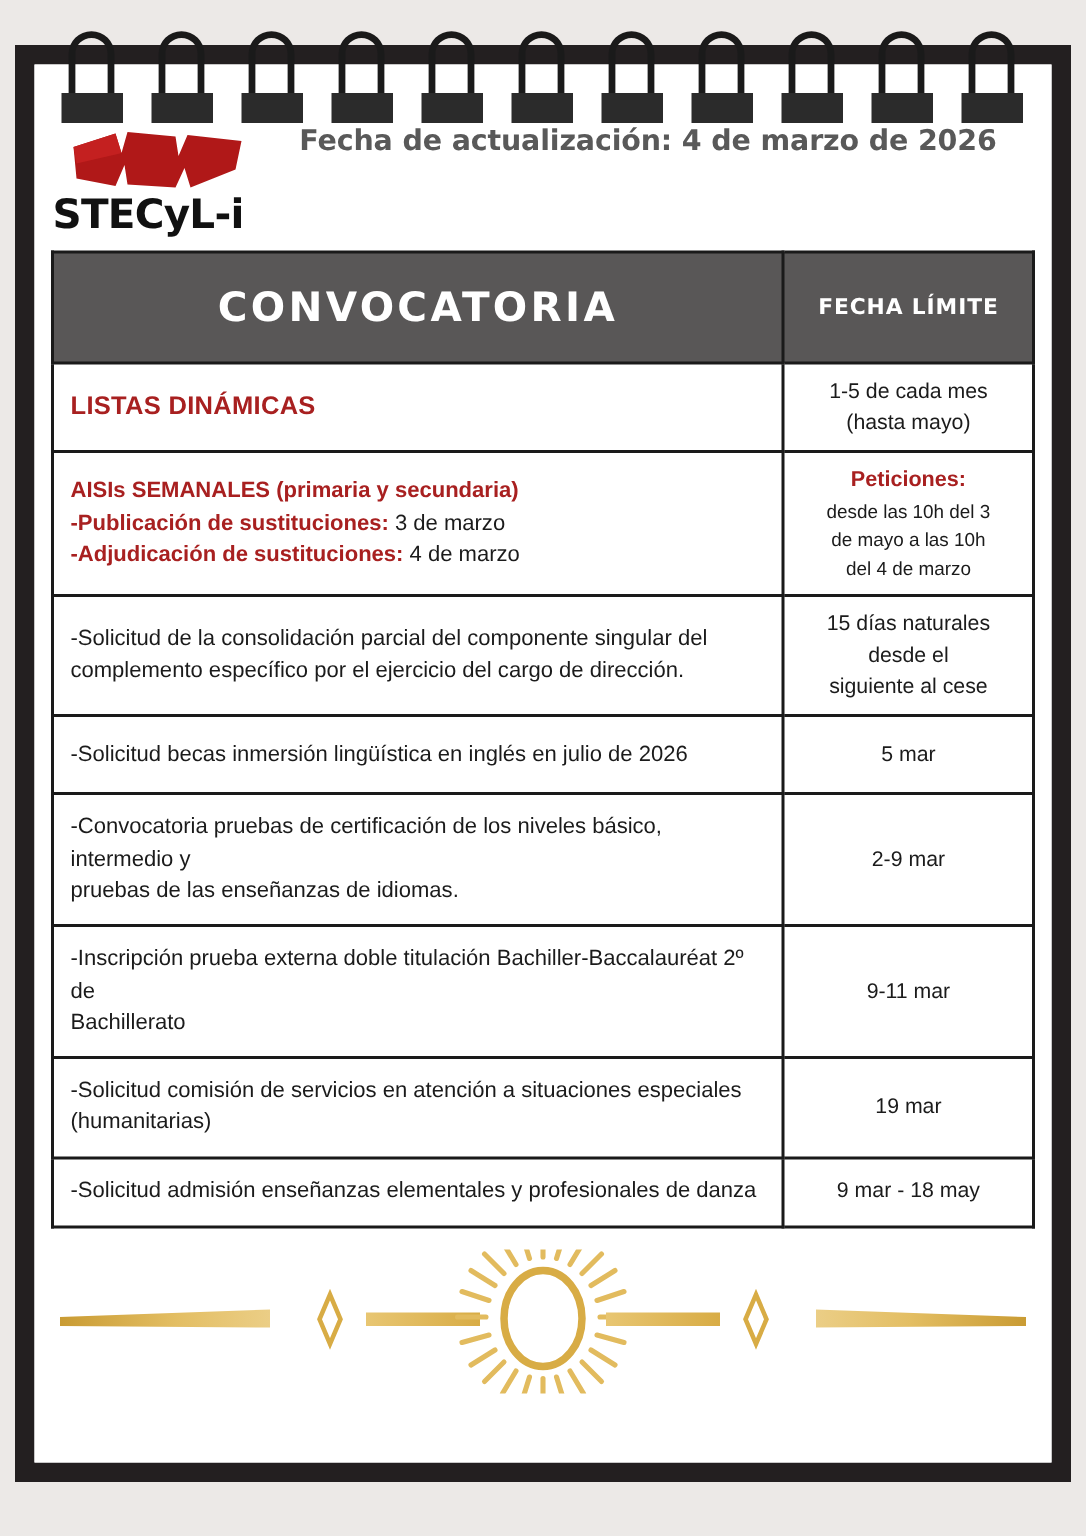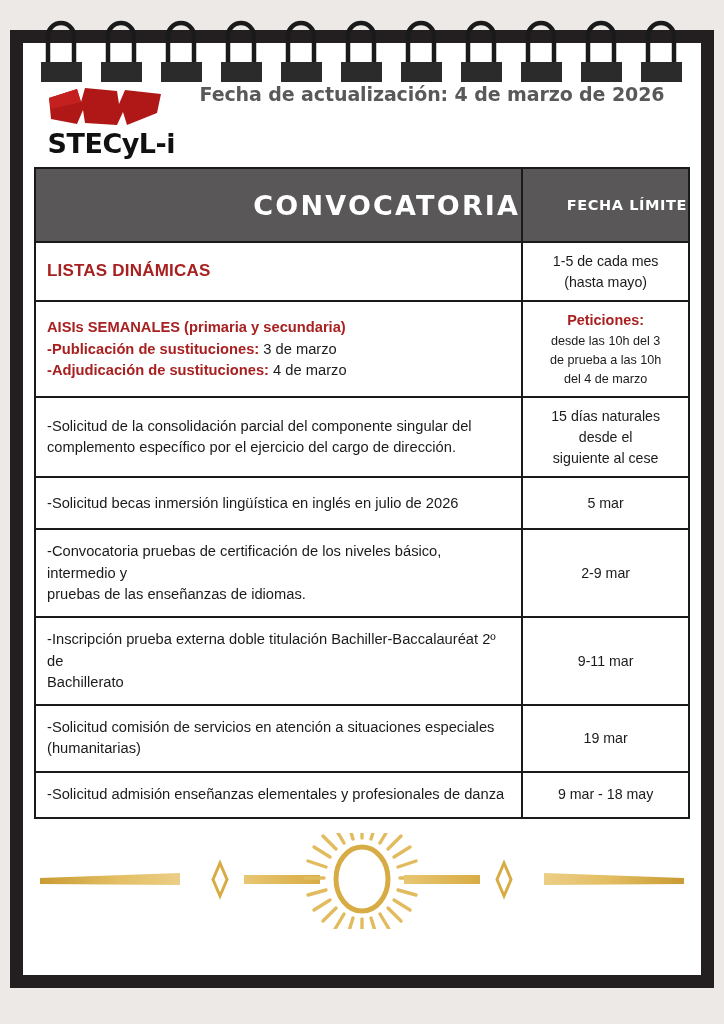--- a/index.html
+++ b/index.html
@@ -57,21 +57,21 @@
     display: flex;
     align-items: flex-start;
     padding: 22px 12px 0 12px;
     height: 118px;
     box-sizing: border-box;
   }
   .logo-block {
     width: 140px;
     flex: 0 0 140px;
     padding-top: 20px;
-    text-align: right;
+    text-align: left;
   }
   .logo-bolt { display: block; margin: 0 auto; }
   .logo-word {
     font-family: "DejaVu Sans", sans-serif;
     font-weight: bold;
     font-size: 27px;
     color: #111111;
     letter-spacing: -0.5px;
     margin-top: 1px;
     line-height: 1;
@@ -113,21 +113,20 @@
   }
   .col-conv { width: 74.5%; }
   .col-fecha { width: 25.5%; }
 
   thead th {
     background: #595757;
     color: #ffffff;
     font-family: "DejaVu Sans", sans-serif;
     font-weight: bold;
     height: 70px;
-    text-align: right;
   }
   th.th-conv {
     font-size: 27px;
     letter-spacing: 2.2px;
   }
   th.th-fecha {
     font-size: 14.5px;
     letter-spacing: 0.6px;
   }
 
@@ -237,21 +236,21 @@
 
             <tr class="r-aisis">
               <td class="cell-conv">
                 <span class="sub-red row-line">AISIs SEMANALES (primaria y secundaria)</span>
                 <span class="row-line"><span class="hl-red">-Publicación de sustituciones:</span><span>&nbsp;</span><span>3 de marzo</span></span>
                 <span class="row-line"><span class="hl-red">-Adjudicación de sustituciones:</span><span>&nbsp;</span><span>4 de marzo</span></span>
               </td>
               <td class="cell-fecha small">
                 <span class="row-line"><span class="fecha-strong">Peticiones</span><span class="fecha-strong plain">:</span></span>
                 <span class="row-line">desde las 10h del 3</span>
-                <span class="row-line">de prueba a las 10h</span>
+                <span class="row-line">de mayo a las 10h</span>
                 <span class="row-line">del 4 de marzo</span>
               </td>
             </tr>
 
             <tr class="r-consol">
               <td class="cell-conv">
                 <span class="row-line">-Solicitud de la consolidación parcial del componente singular del</span>
                 <span class="row-line">complemento específico por el ejercicio del cargo de dirección.</span>
               </td>
               <td class="cell-fecha">

